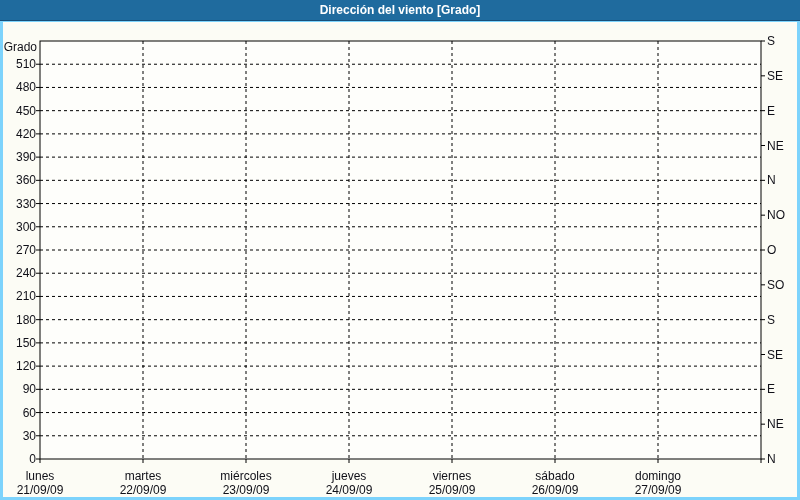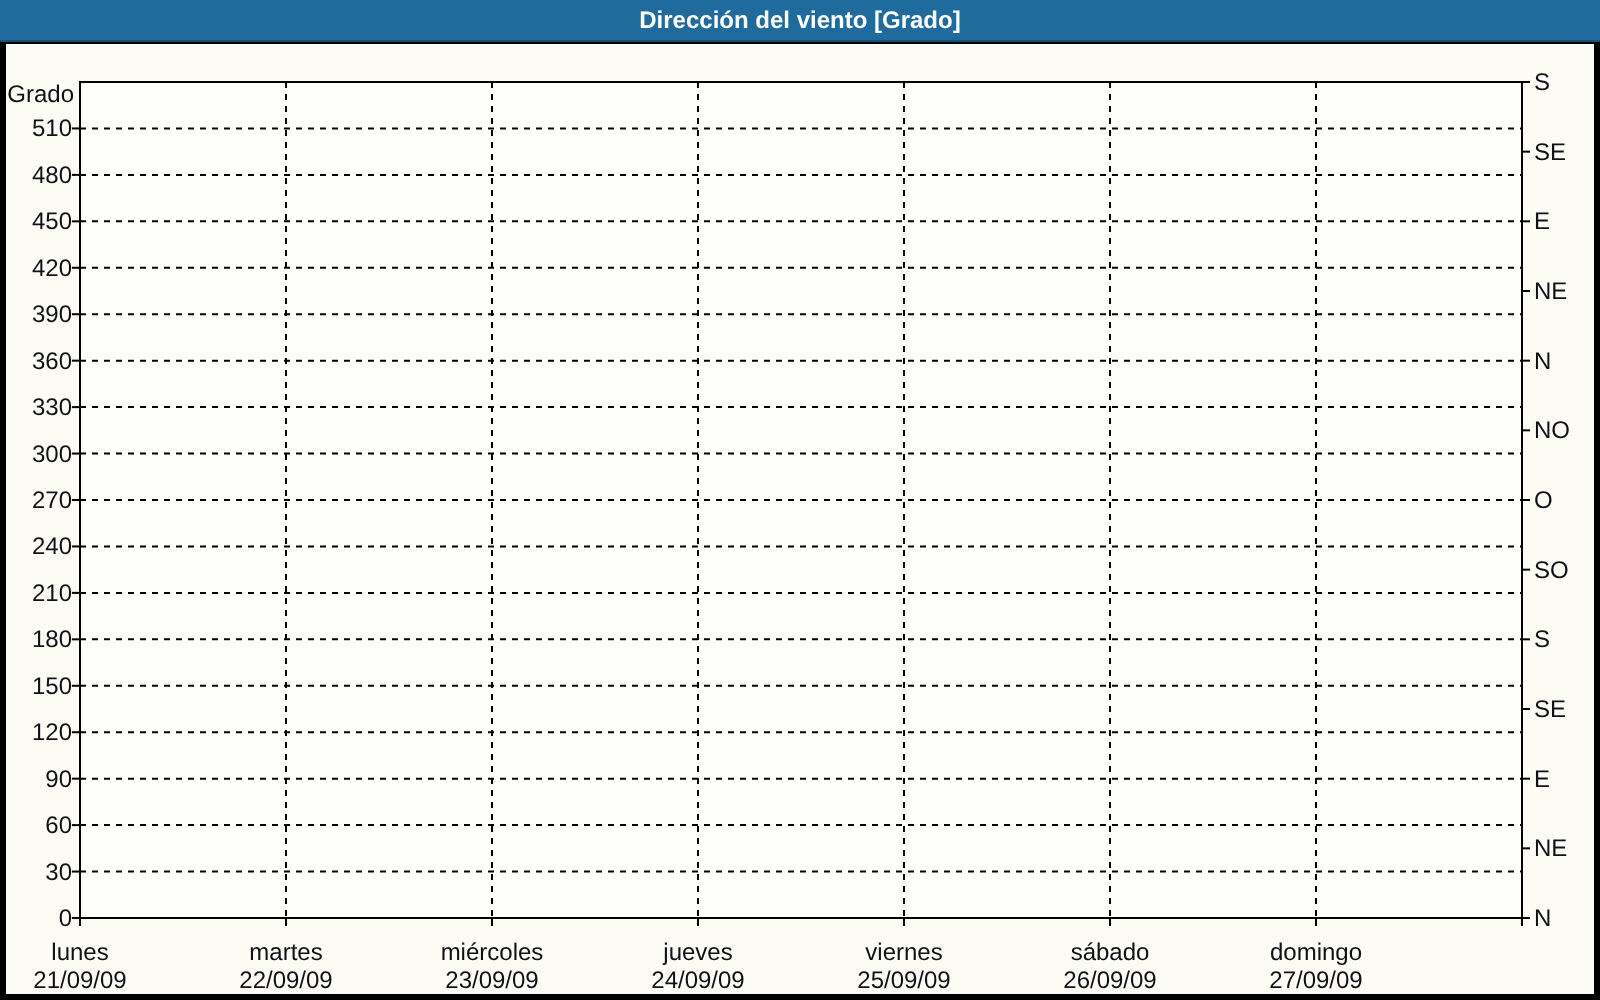--- a/index.html
+++ b/index.html
@@ -1,19 +1,19 @@
 <!DOCTYPE html>
 <html><head>
 <meta charset="utf-8">
 <style>
   html,body{margin:0;padding:0;background:#e8e8e8;}
   *{box-sizing:border-box;}
   .window{
     position:relative;width:800px;height:500px;overflow:hidden;
-    background:#000000;
+    background:#7dd3fc;
     font-family:"Liberation Sans","DejaVu Sans",sans-serif;
   }
   .titlebar{
     position:absolute;left:0;top:0;width:800px;height:21px;
     background:#1f6b9e;border-bottom:1px solid #174f79;
     display:flex;align-items:center;justify-content:center;
   }
   .titlebar span{
     color:#ffffff;font-size:12px;font-weight:bold;letter-spacing:0px;
   }

